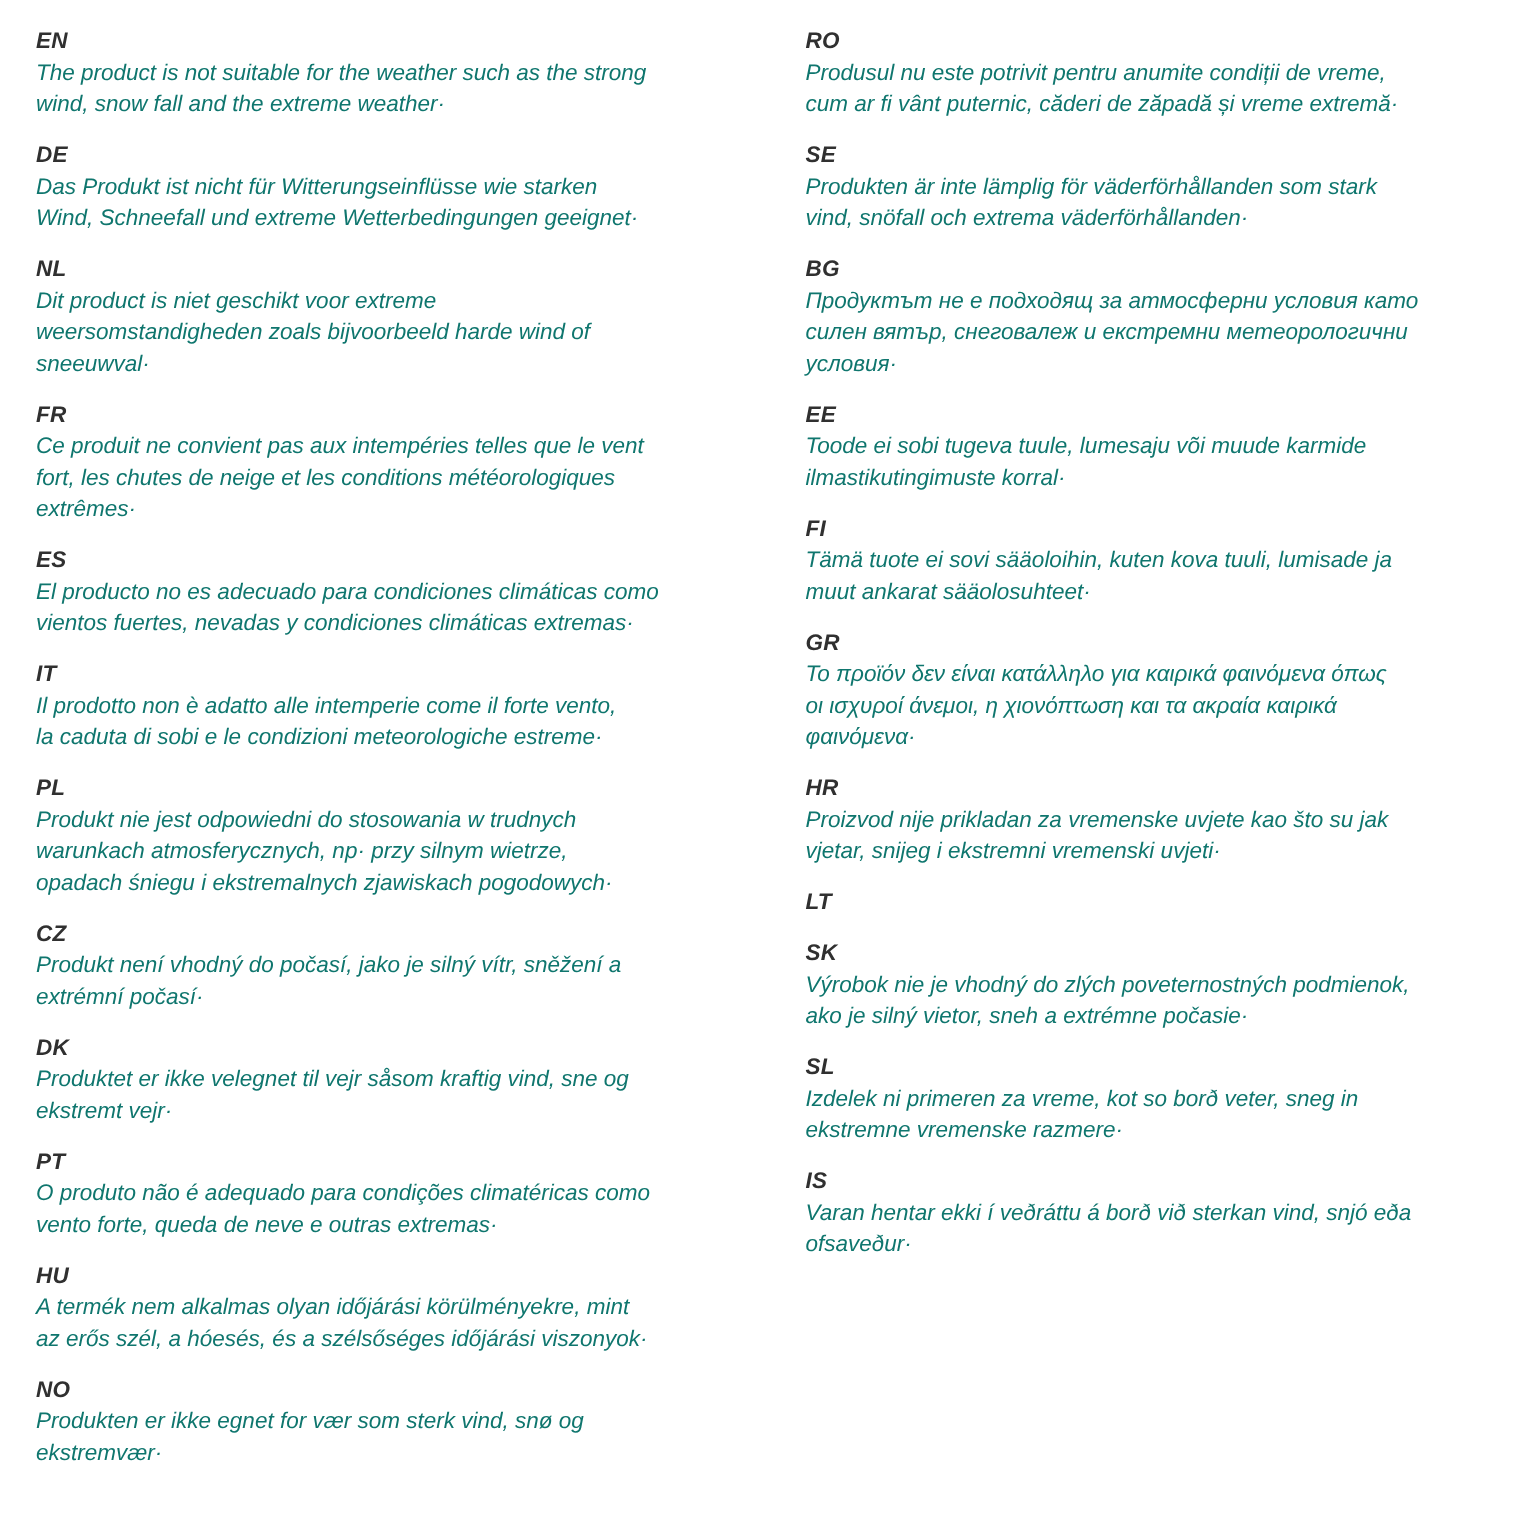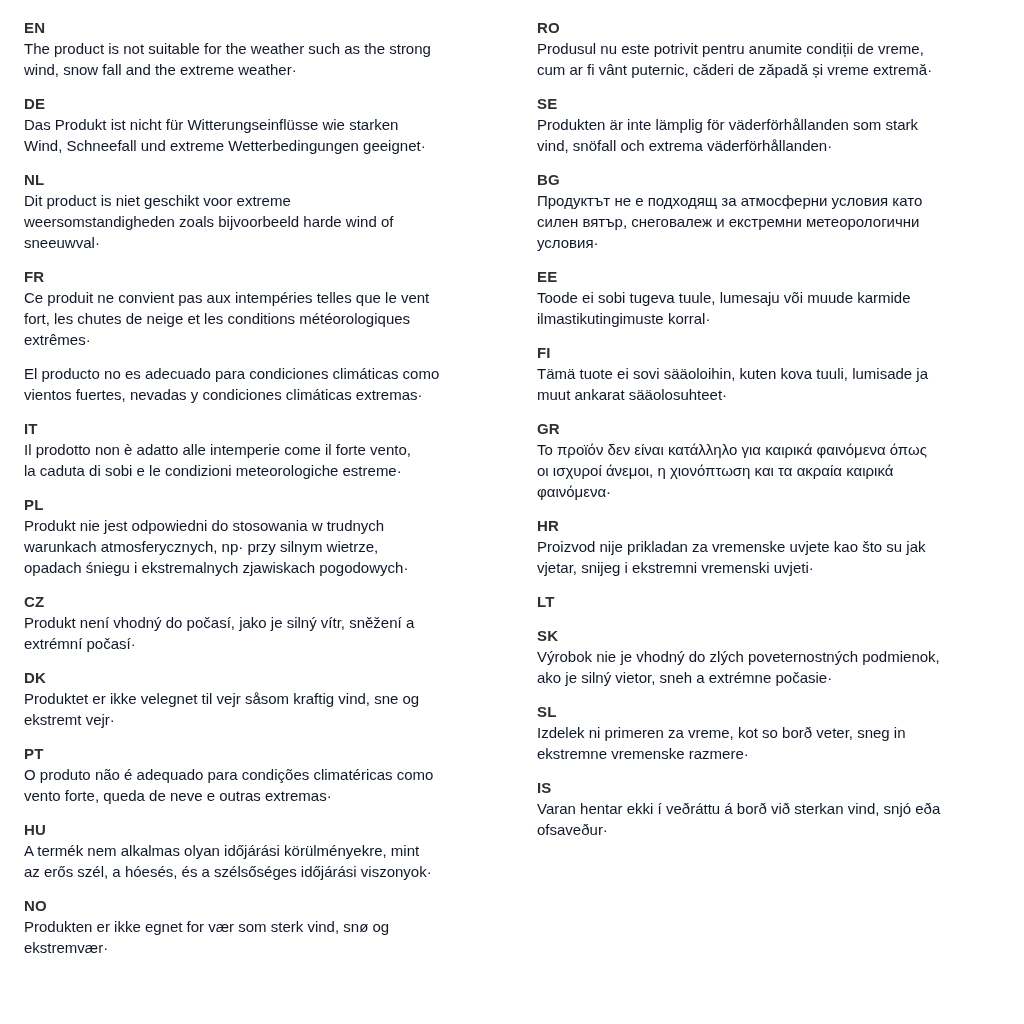--- a/index.html
+++ b/index.html
@@ -8,39 +8,40 @@
     height: 1024px;
     background: #ffffff;
     font-family: "Liberation Sans", "DejaVu Sans", sans-serif;
     color: #3a3a3a;
     overflow: hidden;
   }
   .page {
     display: flex;
     padding: 17px 6px 0 24px;
     gap: 0;
+    font-style: italic;
   }
   .col {
     flex: 0 0 auto;
   }
   .col-left  { width: 492px; }
   .col-right { width: 494px; margin-left: 21px; }
   .lang-block { margin-bottom: 13px; }
   .lang-code {
     font-weight: 700;
     font-size: 15px;
     line-height: 21px;
     color: #303030;
     letter-spacing: 0.2px;
   }
   .lang-text {
     font-size: 15px;
     line-height: 21px;
     white-space: pre-line;
-    color: #0f172a;
+    color: #0f766e;
   }
 </style>
 </head>
 <body>
 
 <div class="page">
   <div class="col col-left" id="col-left">
       <div class="lang-block">
         <div class="lang-code">EN</div>
         <div class="lang-text">The product is not suitable for the weather such as the strong
@@ -57,20 +58,21 @@
 weersomstandigheden zoals bijvoorbeeld harde wind of
 sneeuwval·</div>
       </div>
       <div class="lang-block">
         <div class="lang-code">FR</div>
         <div class="lang-text">Ce produit ne convient pas aux intempéries telles que le vent
 fort, les chutes de neige et les conditions météorologiques
 extrêmes·</div>
       </div>
       <div class="lang-block">
+        <div class="lang-code">ES</div>
         <div class="lang-text">El producto no es adecuado para condiciones climáticas como
 vientos fuertes, nevadas y condiciones climáticas extremas·</div>
       </div>
       <div class="lang-block">
         <div class="lang-code">IT</div>
         <div class="lang-text">Il prodotto non è adatto alle intemperie come il forte vento,
 la caduta di sobi e le condizioni meteorologiche estreme·</div>
       </div>
       <div class="lang-block">
         <div class="lang-code">PL</div>

